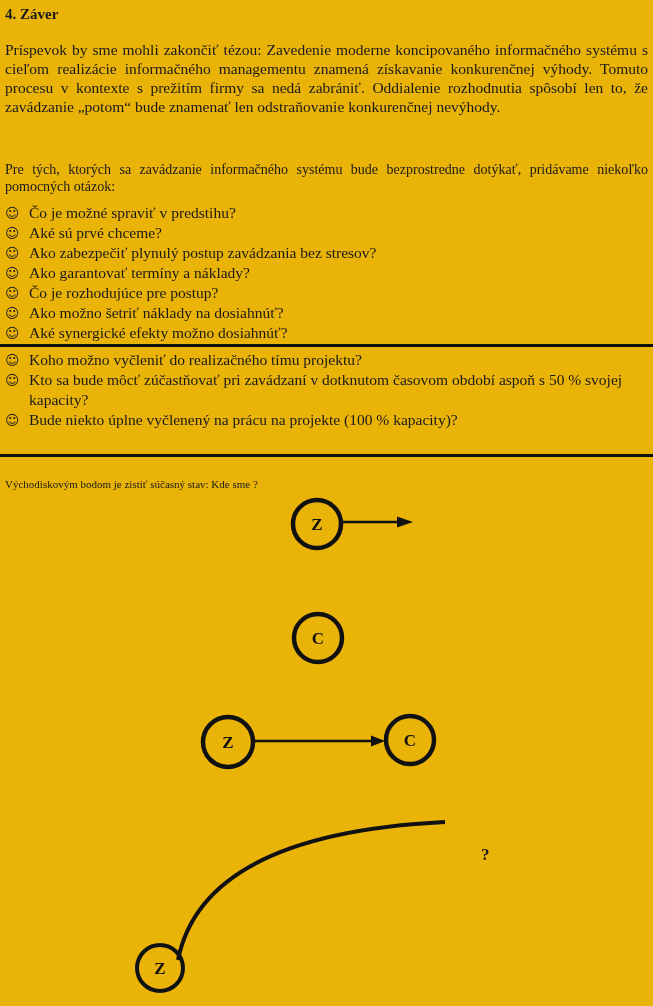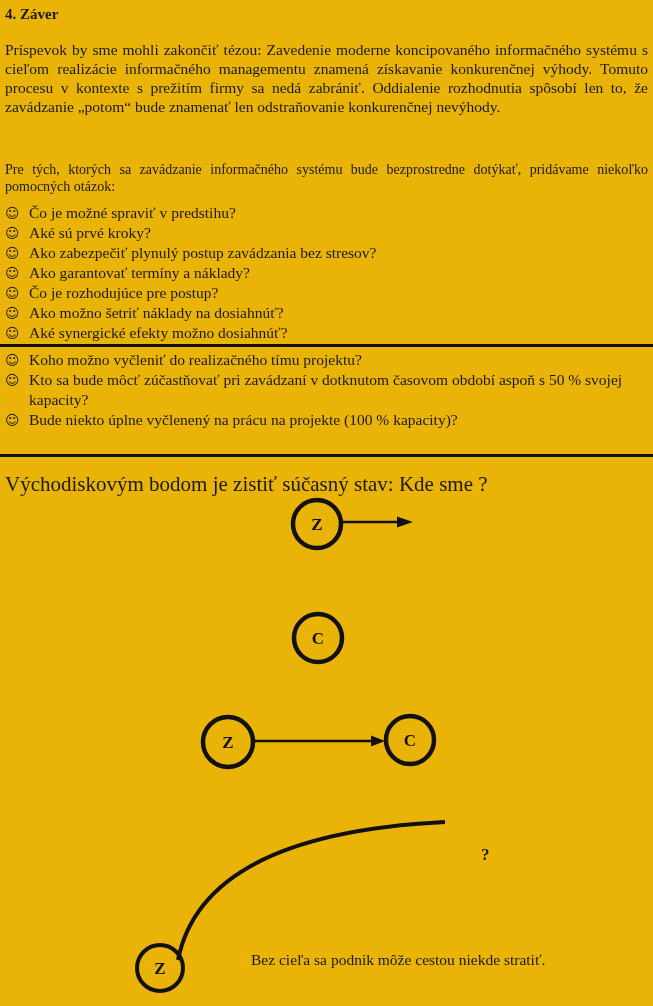--- a/index.html
+++ b/index.html
@@ -19,21 +19,21 @@
   .ital{}
   .b{font-weight:normal;}
   .qrow{display:flex;align-items:flex-start;line-height:20px;font-size:15.5px;}
   .bullet{
     flex:0 0 24px;
     font-family:"DejaVu Sans",sans-serif;
     font-size:14px;line-height:20px;
   }
   .qtext{flex:1;}
   .sep{position:absolute;left:0;right:0;height:2.5px;background:#111;}
-  .sline{font-size:21px;line-height:19px;}
+  .sline{font-size:11px;line-height:19px;}
   .dg{position:absolute;}
   .dg circle{fill:none;stroke:#111;}
   .dg text{fill:#111;font-family:"Liberation Serif","DejaVu Serif",serif;font-weight:bold;}
   .dg line,.dg path{stroke:#111;fill:none;}
   .dg polygon{fill:#111;stroke:none;}
   .qmark{position:absolute;font-weight:bold;font-size:17px;}
   .caption{position:absolute;font-size:15.5px;}
 </style>
 </head>
 <body>
@@ -46,21 +46,21 @@
 
   <div class="abs para2" style="top:161px">Pre tých, ktorých sa zavádzanie informačného systému bude bezprostredne dotýkať, pridávame niekoľko pomocných otázok:</div>
 
   <div class="abs" style="top:203px">
     <div class="qrow">
         <span class="bullet">☺</span>
         <span class="qtext">Čo je možné spraviť v predstihu?</span>
       </div>
     <div class="qrow">
         <span class="bullet">☺</span>
-        <span class="qtext">Aké sú prvé kroky?</span>
+        <span class="qtext">Aké sú prvé chceme?</span>
       </div>
     <div class="qrow">
         <span class="bullet">☺</span>
         <span class="qtext">Ako zabezpečiť plynulý postup zavádzania bez stresov?</span>
       </div>
     <div class="qrow">
         <span class="bullet">☺</span>
         <span class="qtext">Ako garantovať termíny a náklady?</span>
       </div>
     <div class="qrow">
@@ -123,15 +123,14 @@
 
 
   <svg class="dg" style="left:115px;top:810px" width="380" height="192" viewBox="0 0 380 192">
     <path d="M 63 150 Q 88 24 330 12" stroke-width="4"></path>
     <circle cx="45" cy="158" r="23" stroke-width="4"></circle>
     <text x="45" y="164" font-size="17" text-anchor="middle">Z</text>
   </svg>
 
   <div class="qmark" style="left:481px;top:845px">?</div>
 
-  <div class="caption" style="left:251px;top:951px">Bez cieľa sa podnik môže cestou niekde stratiť.</div>
 
 </div>
 
 </body></html>

